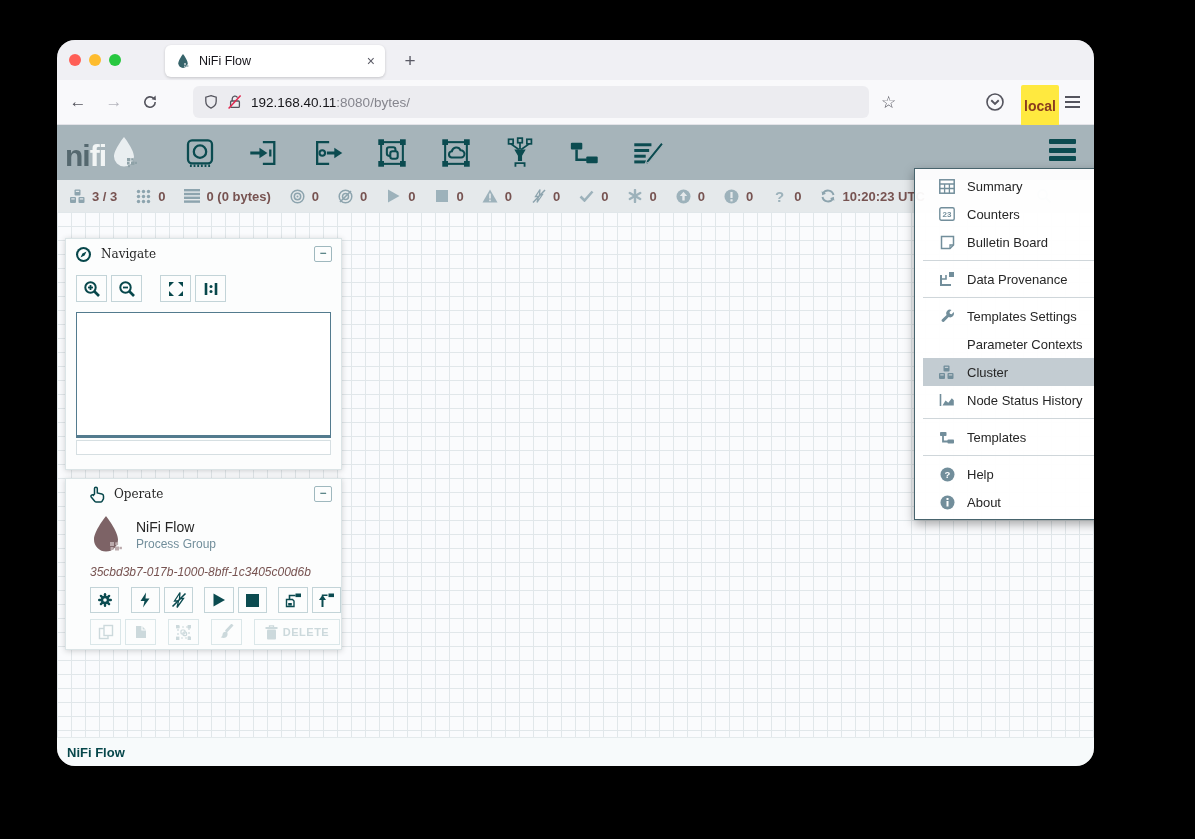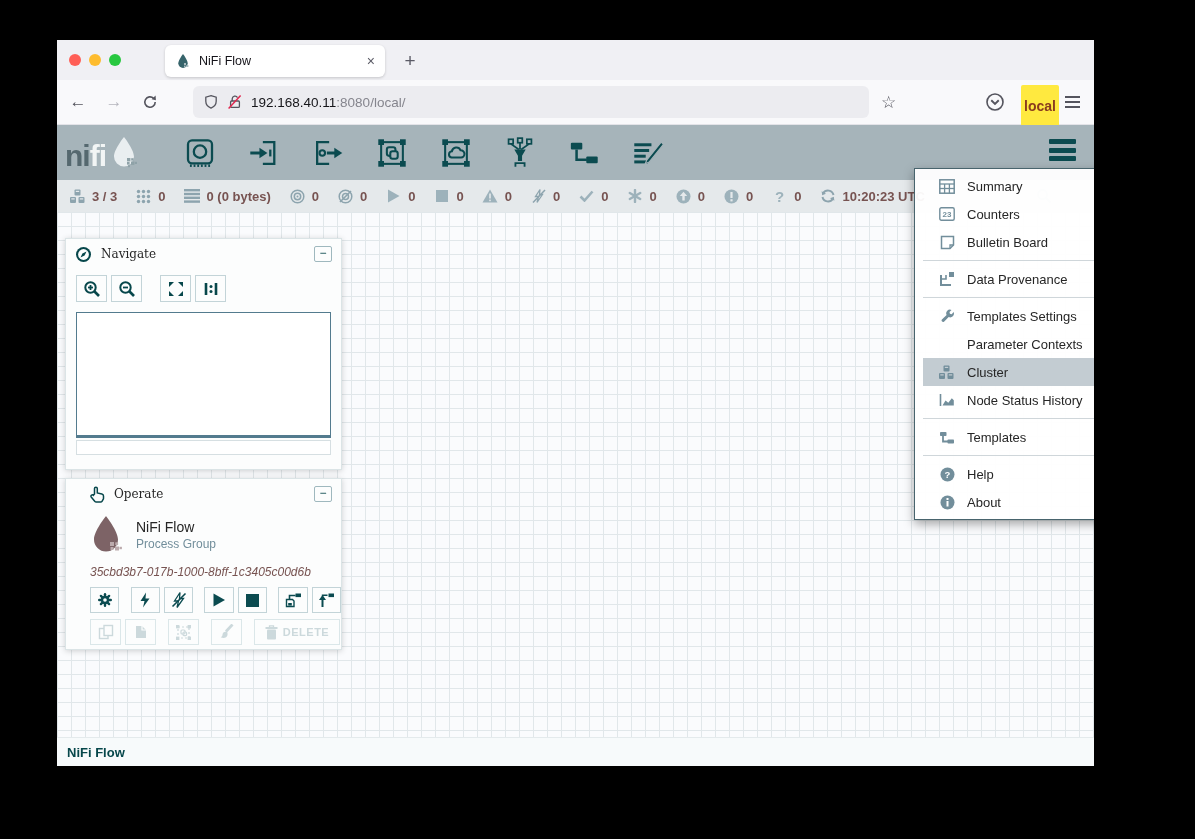--- a/index.html
+++ b/index.html
@@ -1,17 +1,17 @@
 <!DOCTYPE html>
 <html><head>
 <meta charset="utf-8">
 <style>
   * { margin:0; padding:0; box-sizing:border-box; }
   html,body { width:1195px; height:839px; background:#000; font-family:"Liberation Sans", sans-serif; overflow:hidden; }
-  .window { position:absolute; left:57px; top:40px; width:1037px; height:726px; border-radius:0; overflow:hidden; background:#737373; display:flex; flex-direction:column; box-shadow:0 10px 40px rgba(0,0,0,.6); }
+  .window { position:absolute; left:57px; top:40px; width:1037px; height:726px; border-radius:18px; overflow:hidden; background:#737373; display:flex; flex-direction:column; box-shadow:0 10px 40px rgba(0,0,0,.6); }
 
   
   .tab-bar { height:40px; background:#f0f0f4; display:flex; align-items:center; flex-shrink:0; position:relative; }
   .traffic { display:flex; gap:8px; margin-left:12px; }
   .tl { width:12px; height:12px; border-radius:50%; }
   .tl.red{ background:#ff5f57; } .tl.yellow{ background:#febc2e; } .tl.green{ background:#28c840; }
   .tab { position:absolute; left:108px; top:5px; width:220px; height:32px; background:#fff; border-radius:6px; box-shadow:0 1px 3px rgba(0,0,0,.18); display:flex; align-items:center; padding:0 10px; }
   .tab-title { font-size:12.5px; color:#15141a; margin-left:8px; flex:1; white-space:nowrap; overflow:hidden; }
   .tab-close { color:#5b5b66; font-size:14px; line-height:1; cursor:default; }
   .newtab-btn { position:absolute; left:340px; top:8px; font-size:19px; color:#5b5b66; width:26px; height:26px; display:flex; align-items:center; justify-content:center; }
@@ -127,21 +127,21 @@
     </div>
     <div class="url-field">
       <svg width="16" height="16" viewBox="0 0 16 16">
         <path d="M8 1.6l5.2 1.6v4.1c0 3.4-2.3 5.6-5.2 6.8-2.9-1.2-5.2-3.4-5.2-6.8V3.2z" fill="none" stroke="#55555e" stroke-width="1.3"></path>
       </svg>
       <svg width="16" height="16" viewBox="0 0 16 16" style="margin-left:8px">
         <path d="M5.2 7V4.8a2.8 2.8 0 0 1 5.3-1.2" fill="none" stroke="#55555e" stroke-width="1.3"></path>
         <rect x="3.6" y="7" width="8.8" height="6.4" rx="1" fill="none" stroke="#55555e" stroke-width="1.3"></rect>
         <line x1="1.6" y1="14.4" x2="13.6" y2="1.6" stroke="#e22850" stroke-width="1.5"></line>
       </svg>
-      <span class="url-text"><b style="font-weight:normal;">192.168.40.11</b><span class="dim">:8080/local/</span></span>
+      <span class="url-text"><b style="font-weight:normal;">192.168.40.11</b><span class="dim">:8080/bytes/</span></span>
     </div>
     <div class="star-btn">☆</div>
     <div class="right-icons">
       <svg width="20" height="20" viewBox="0 0 16 16">
         <circle cx="8" cy="8" r="6.4" fill="none" stroke="#55555e" stroke-width="1.3"></circle>
         <path d="M5 6.6l3 3 3-3" fill="none" stroke="#55555e" stroke-width="1.5"></path>
       </svg>
       <div class="avatar-wrap">
         <div class="avatar"></div>
         <div class="local-badge">local</div>

